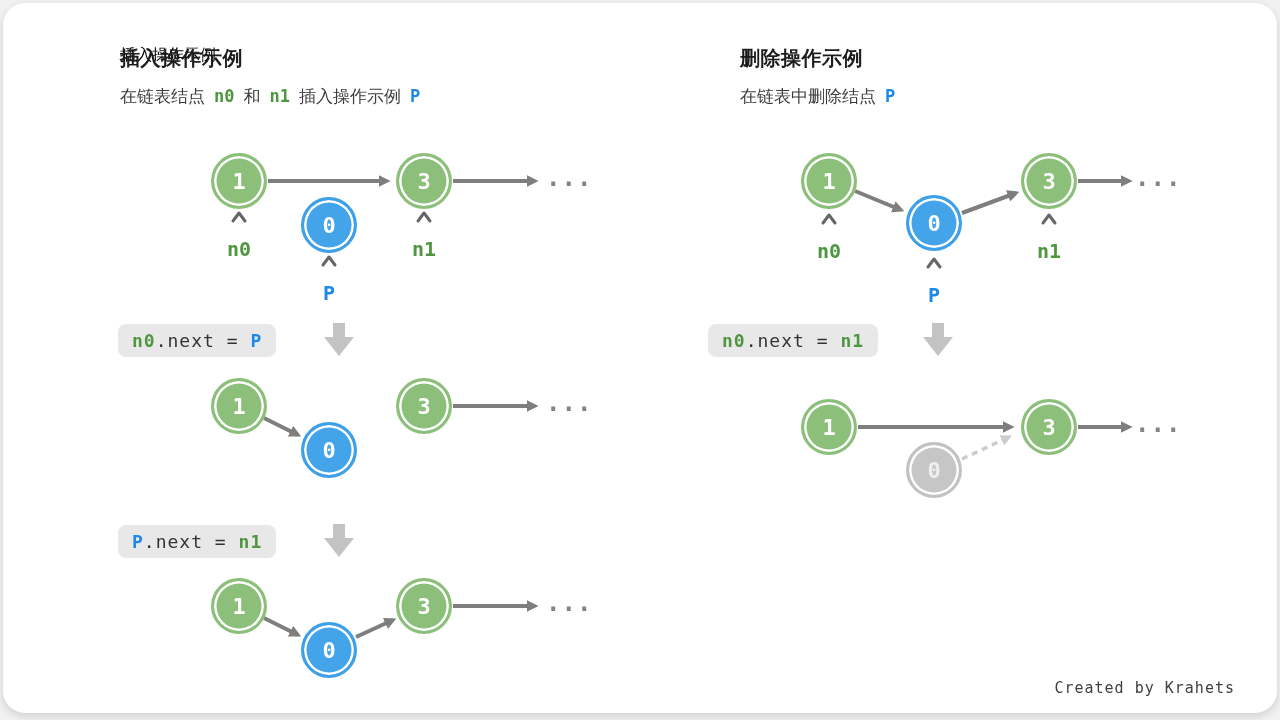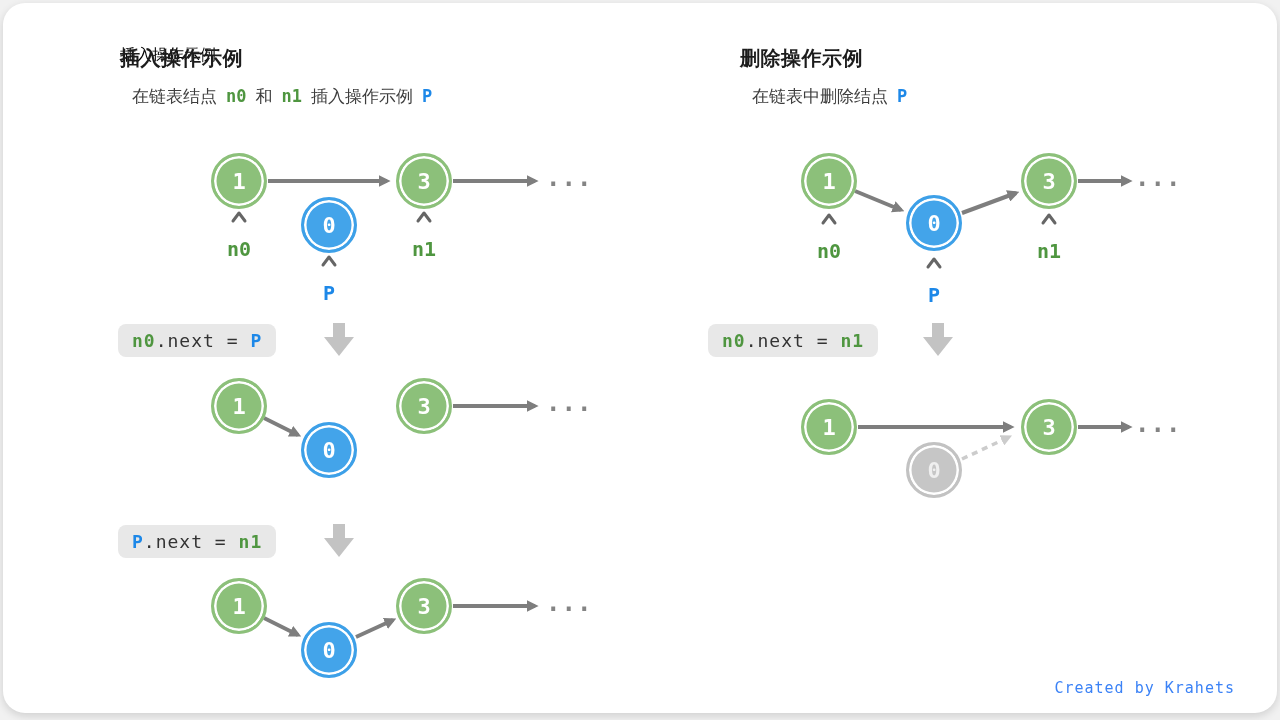--- a/index.html
+++ b/index.html
@@ -1,21 +1,21 @@
 <!DOCTYPE html>
 <html><head>
 <meta charset="utf-8">
 <style>
   html,body{margin:0;padding:0;width:1280px;height:720px;background:#f1f1f1;
     font-family:"Liberation Sans","DejaVu Sans",sans-serif;overflow:hidden;}
   .card{position:absolute;left:3px;top:3px;width:1274px;height:710px;background:#ffffff;
     border-radius:22px;box-shadow:0 3px 8px rgba(0,0,0,.14);}
   .abs{position:absolute;}
   .title{font-size:20px;font-weight:bold;color:#1c1c1c;letter-spacing:.5px;}
-  .subtitle{display:flex;align-items:baseline;gap:9px;font-size:17px;color:#3d3d3d;white-space:pre;margin-left:12px;}
+  .subtitle{display:flex;align-items:baseline;gap:9px;font-size:17px;color:#3d3d3d;white-space:pre;}
   .tok{font-family:"DejaVu Sans Mono","Liberation Mono",monospace;font-weight:bold;font-size:17px;}
   .tok-green{color:#4f9640;}
   .tok-blue{color:#1d88e8;}
   .node{position:absolute;width:56px;height:56px;border-radius:50%;box-sizing:border-box;
     display:flex;align-items:center;justify-content:center;
     font-family:"DejaVu Sans Mono","Liberation Mono",monospace;font-size:22px;font-weight:bold;color:#ffffff;}
   .node.g{background:#8cc07a;border:3px solid #8cc07a;box-shadow:inset 0 0 0 2.5px #ffffff;}
   .node.b{background:#43a4ea;border:3px solid #3da0e8;box-shadow:inset 0 0 0 2.5px #ffffff;}
   .node.x{background:#c6c6c6;border:3px solid #c2c2c2;box-shadow:inset 0 0 0 2.5px #ffffff;color:#efefef;}
   .nlabel{position:absolute;transform:translateX(-50%);
@@ -24,21 +24,21 @@
   .nlabel.blue{color:#1d88e8;}
   .dots{position:absolute;width:40px;text-align:center;
     font-family:"DejaVu Sans Mono","Liberation Mono",monospace;
     font-size:24px;font-weight:bold;color:#848484;letter-spacing:1px;line-height:20px;height:20px;overflow:visible;}
   .codebox{position:absolute;height:33px;display:inline-flex;align-items:center;
     padding:0 14px;background:#e8e8e8;border-radius:8px;white-space:pre;
     font-family:"DejaVu Sans Mono","Liberation Mono",monospace;font-size:18px;letter-spacing:1px;color:#333333;}
   .codebox .cg{color:#4f9640;font-weight:bold;}
   .codebox .cb{color:#1d88e8;font-weight:bold;}
   .footer{position:absolute;right:42px;top:676px;
-    font-family:"DejaVu Sans Mono","Liberation Mono",monospace;font-size:15px;color:#3b82f6;letter-spacing:1px;}
+    font-family:"DejaVu Sans Mono","Liberation Mono",monospace;font-size:15px;color:#404040;letter-spacing:1px;}
   svg.overlay{position:absolute;left:0;top:0;pointer-events:none;}
 </style>
 </head>
 <body>
 
 <div class="card">
 
   <svg class="overlay" width="1280" height="720" viewBox="0 0 1280 720">
     <defs>
       <marker id="ah" viewBox="0 0 10 10" refX="7" refY="5" markerWidth="3" markerHeight="3" orient="auto" markerUnits="strokeWidth">

